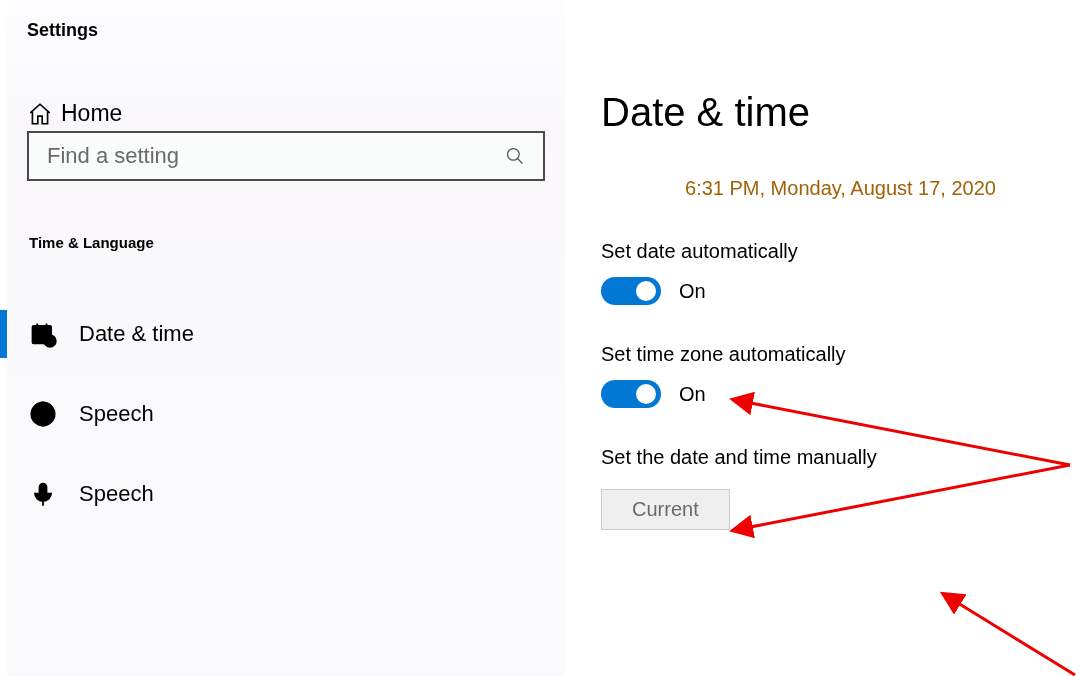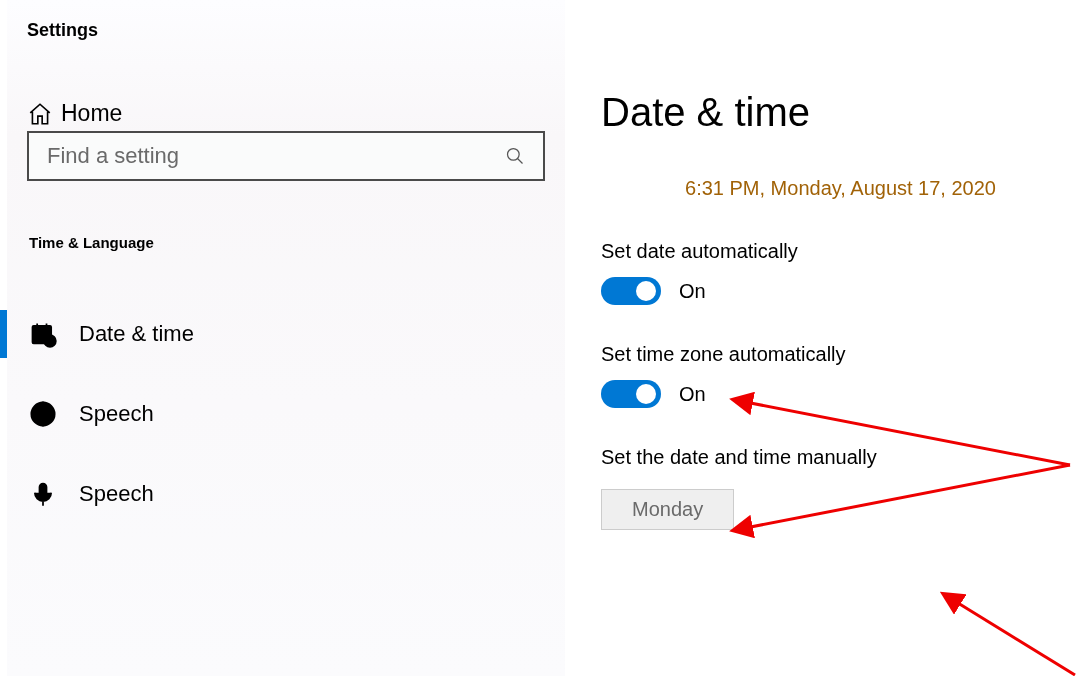--- a/index.html
+++ b/index.html
@@ -118,21 +118,21 @@
       <span class="tgl-state">On</span>
     </div>
 
     <div class="tgl-label">Set time zone automatically</div>
     <div class="tgl-row">
       <div class="toggle"></div>
       <span class="tgl-state">On</span>
     </div>
 
     <div class="tgl-label">Set the date and time manually</div>
-    <div class="change-btn">Monday</div>
+    <div class="change-btn">Current</div>
   </main>
 </div>
 
 <svg class="arrow" style="left:720px; top:380px;" width="360" height="200">
   <defs>
       <marker id="ah" markerWidth="8" markerHeight="8" refX="6" refY="4" orient="auto">
     <path d="M0,0 L8,4 L0,8 Z" fill="#e00"></path>
       </marker>
     </defs>
   <line x1="350" y1="85" x2="15" y2="20" stroke="#e00" stroke-width="3" marker-end="url(#ah)"></line>

